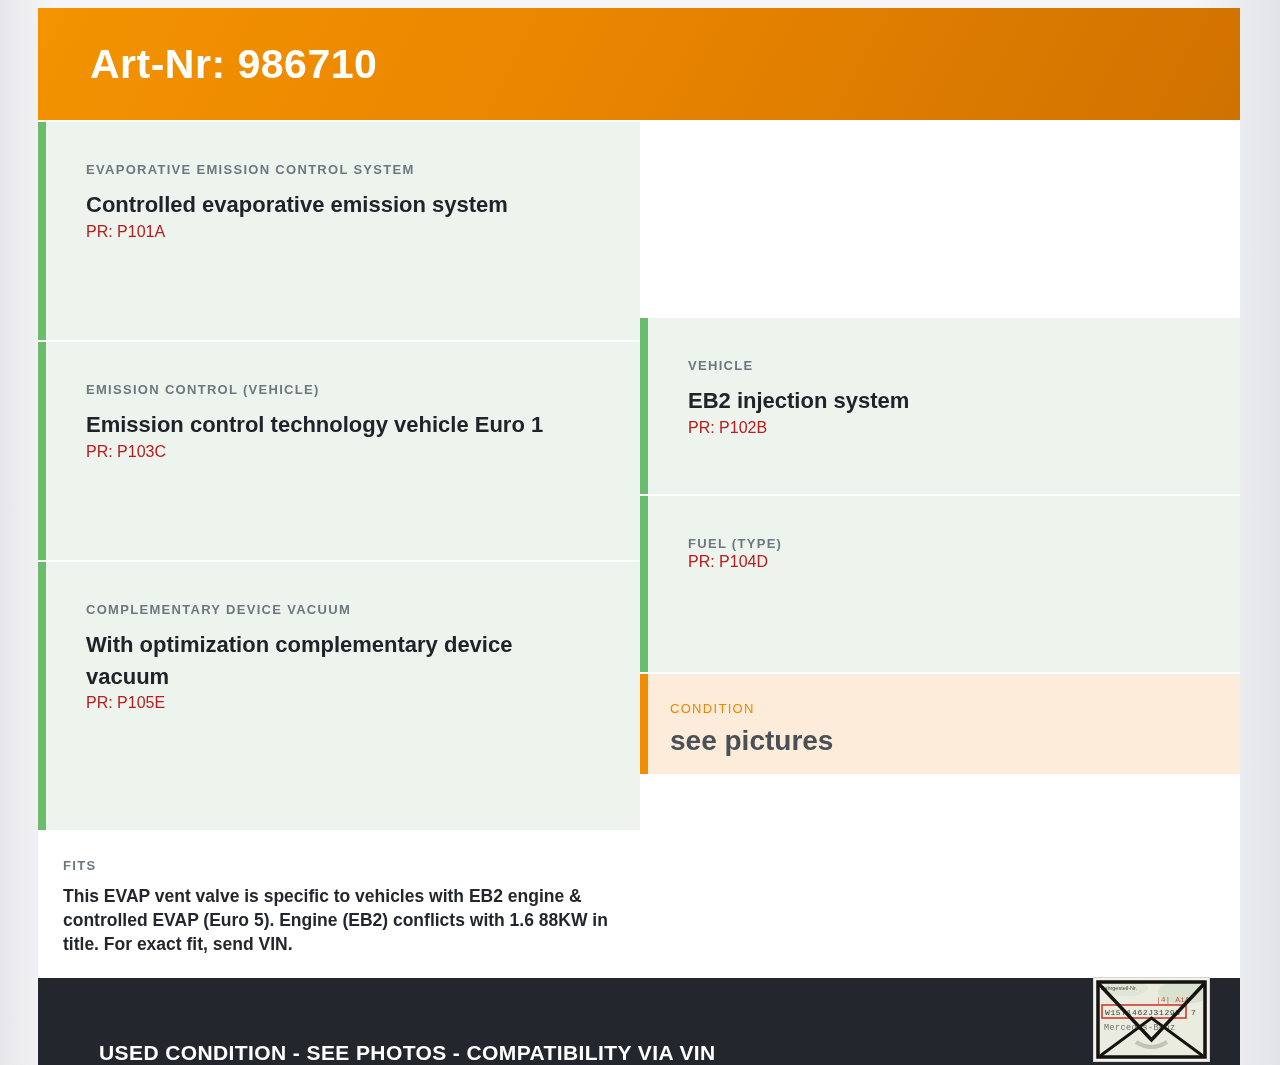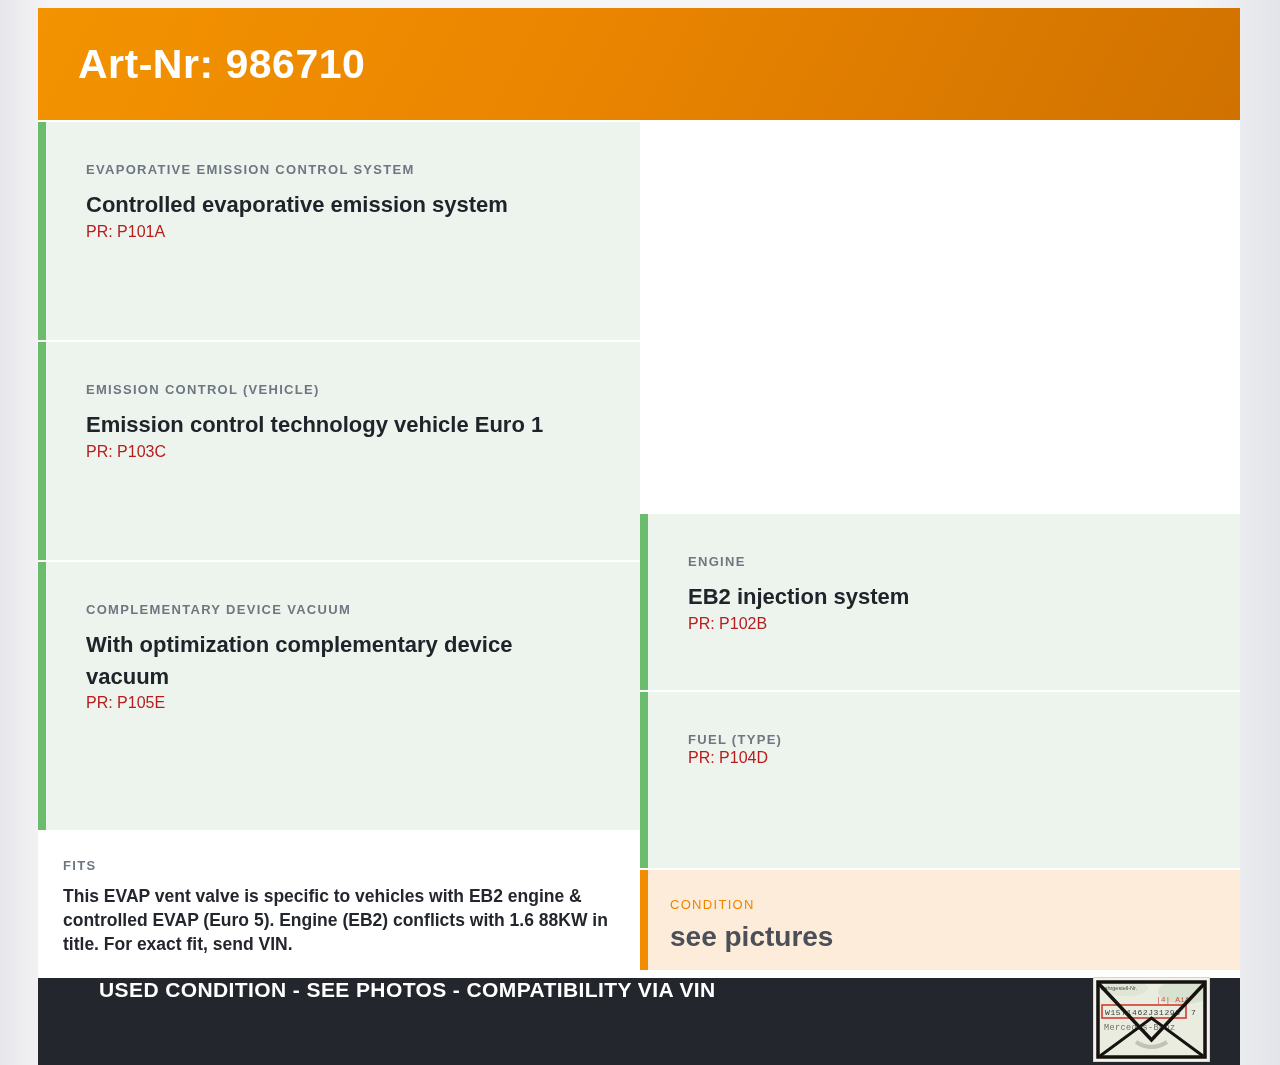--- a/index.html
+++ b/index.html
@@ -8,26 +8,26 @@
     font-family:"Liberation Sans",sans-serif;
     background:linear-gradient(90deg,#e7e7eb 0%,#f5f5f7 4%,#f5f5f7 93%,#e2e4e9 100%);
   }
   .content{
     position:absolute;left:38px;top:8px;width:1202px;height:1057px;
     background:#ffffff;
   }
   .header{
     height:112px;
     background:linear-gradient(118deg,#f39300 0%,#ea8500 45%,#d07200 100%);
-    display:flex;align-items:center;padding-left:40px;box-sizing:border-box;
+    display:flex;align-items:center;padding-left:52px;box-sizing:border-box;
   }
   .header h1{
     margin:0;color:#ffffff;font-size:41px;font-weight:700;letter-spacing:0.5px;
   }
-  .main{display:flex;margin-top:2px;align-items:flex-end;}
+  .main{display:flex;margin-top:2px;align-items:center;}
   .col-left{width:602px;display:flex;flex-direction:column;}
   .col-right{width:600px;display:flex;flex-direction:column;}
   .card{
     background:#edf4ee;border-left:8px solid #6bbd6d;
     padding:40px 28px 0 40px;box-sizing:border-box;margin-bottom:2px;
   }
   .card.h218{height:218px;}
   .card.h268{height:268px;}
   .card.h176{height:176px;}
   .label{
@@ -51,21 +51,21 @@
     padding:27px 20px 0 22px;box-sizing:border-box;
   }
   .condition-label{
     font-size:13px;font-weight:400;color:#ee8500;letter-spacing:1.3px;
   }
   .condition-value{
     font-size:28px;font-weight:700;color:#4b5058;margin-top:9px;
   }
   .footer{
     position:absolute;left:38px;top:978px;width:1202px;height:87px;
-    background:#23262c;display:flex;align-items:flex-start;padding-left:61px;
+    background:#23262c;display:flex;align-items:flex-end;padding-left:61px;
     box-sizing:border-box;
   }
   .footer-text{
     color:#ffffff;font-size:21px;font-weight:700;letter-spacing:0.4px;
   }
   .stamp{
     position:absolute;left:1093px;top:977px;width:117px;height:85px;
     background:#f5f2ec;padding:3px;box-sizing:border-box;
     box-shadow:0 0 0 1px #d8d5cf inset;
   }
@@ -106,21 +106,21 @@
       <div class="fits-card">
         <div class="label">FITS</div>
         <div class="fits-text">This EVAP vent valve is specific to vehicles with EB2 engine &amp; controlled EVAP (Euro 5). Engine (EB2) conflicts with 1.6 88KW in title. For exact fit, send VIN.</div>
       </div>
 
     </div>
 
     <div class="col-right">
 
       <div class="card h176">
-        <div class="label">ENGINE</div>
+        <div class="label">VEHICLE</div>
         <div class="title">EB2 injection system</div>
         <div class="pr">PR: P102B</div>
       </div>
 
       <div class="card h176">
         <div class="label">FUEL (TYPE)</div>
         <div class="pr">PR: P104D</div>
       </div>
 
       <div class="condition-card">

